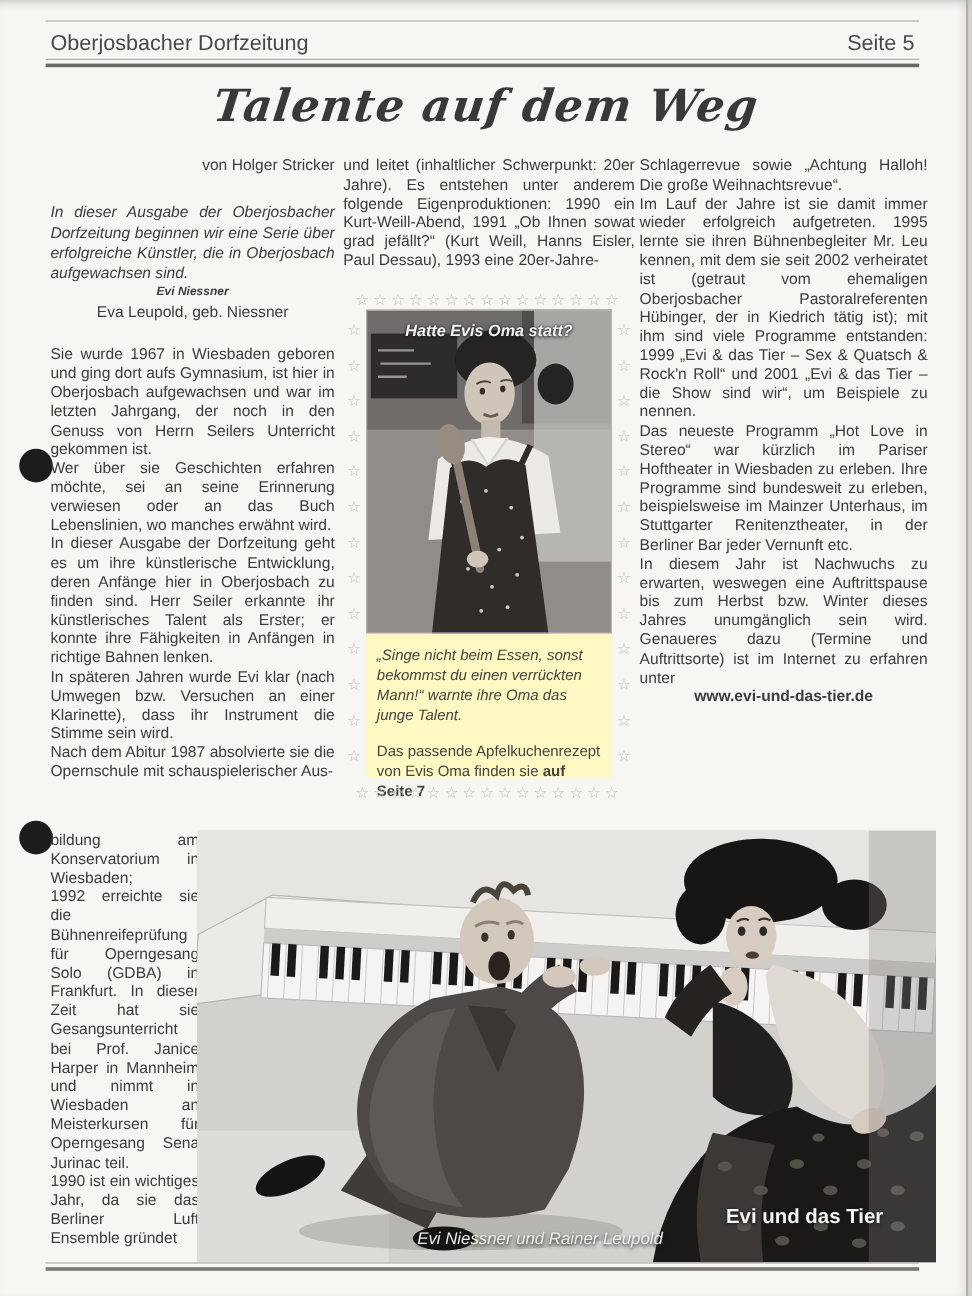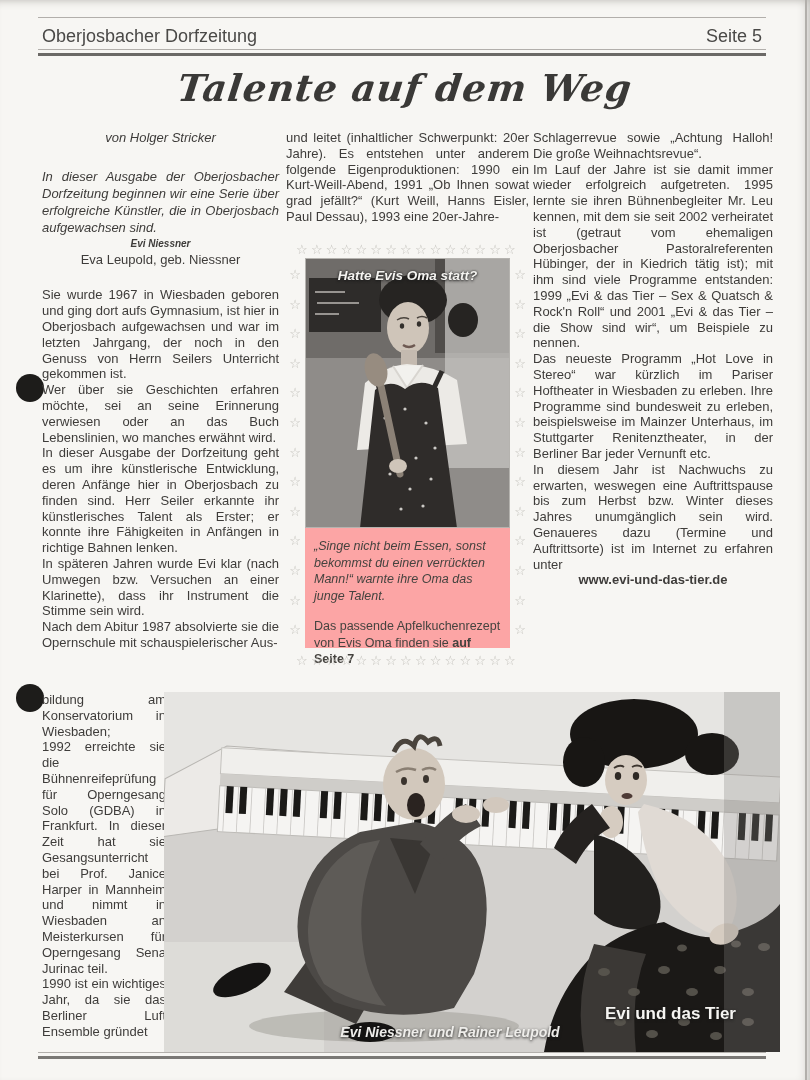--- a/index.html
+++ b/index.html
@@ -16,51 +16,51 @@
   .hr-bottom{top:53px;height:3px;background:#6b6966;}
   .header-row{position:absolute;top:26px;left:42px;right:48px;display:flex;justify-content:space-between;
               font-size:18px;color:#4a4947;}
   .article-title{position:absolute;top:66px;left:0;width:810px;text-align:center;
                  font-family:"DejaVu Serif",cursive;font-style:italic;font-weight:bold;
                  font-size:37px;color:#3a3937;transform:skewX(-7deg);letter-spacing:1px;}
 
   .col{position:absolute;font-size:13px;line-height:15.8px;text-align:justify;hyphens:auto;}
   .col p{margin:0;}
   .col1{left:42px;top:130px;width:237px;}
-  .byline{font-style:italic;text-align:center;margin-bottom:22px !important;}
+  .byline{text-align:right;margin-bottom:22px !important;}
   .intro{font-style:italic;line-height:17px;}
   .subject-name{margin:36px 0 0 0;font-size:10px;font-weight:bold;font-style:italic;text-align:center;}
   .subject-sub{text-align:center;margin-bottom:20px !important;}
   .col1-narrow{left:42px;top:692px;width:124px;}
   .col2{left:286px;top:130px;width:243px;}
   .col3{left:533px;top:130px;width:240px;}
   .website{font-weight:bold;text-align:center;}
 
   .starbox{position:absolute;left:286px;top:242px;width:243px;height:426px;}
   .stars-row{position:absolute;left:0;width:243px;text-align:center;font-size:13px;letter-spacing:3.2px;
              color:#c3c1bb;line-height:15px;}
   .srt{top:0;} .srb{bottom:0;}
   .stars-col{position:absolute;top:18px;bottom:18px;width:16px;font-size:13px;color:#c3c1bb;
              white-space:pre-line;line-height:29.6px;text-align:center;}
   .scl{left:1px;} .scr{right:1px;}
   .sb-inner{position:absolute;left:19px;top:16px;width:205px;}
   .kitchen-photo{position:relative;width:205px;height:270px;}
   .kp-overlay{position:absolute;top:10px;left:0;width:100%;text-align:center;color:#f5f4f1;
               font-weight:bold;font-style:italic;font-size:13.5px;
               text-shadow:0 1px 3px rgba(30,30,30,.95),0 0 2px rgba(30,30,30,.8);}
-  .caption-panel{width:187px;padding:10px 9px 8px 9px;background:#fca5a5;height:102px;}
+  .caption-panel{width:187px;padding:10px 9px 8px 9px;background:#fef9c3;height:102px;}
   .caption-panel p{margin:0;font-size:12.5px;line-height:16.5px;color:#45433f;text-align:left;}
   .quote{font-style:italic;margin-bottom:14px !important;}
 
   .photo2{position:absolute;left:164px;top:692px;width:616px;height:360px;}
   .photo2 svg{display:block;}
   .p2-caption{position:absolute;bottom:12px;left:0;right:44px;text-align:center;color:#f6f5f2;
               text-shadow:0 1px 3px rgba(25,25,25,.9);}
   .p2-title{font-size:17px;font-weight:bold;text-align:right;}
-  .p2-sub{font-size:14px;font-weight:bold;font-style:italic;color:#eeedea;}
+  .p2-sub{font-size:14px;font-weight:normal;font-style:italic;color:#eeedea;}
 
   .footer-line1{position:absolute;left:38px;right:44px;top:1052px;height:1px;background:#b2afab;}
   .footer-line2{position:absolute;left:38px;right:44px;top:1056px;height:3px;background:#7a7875;}
 </style>
 </head>
 <body>
 
 <div class="page">
   <div class="scan-edge-right"></div>
   <div class="punch p1"></div>

